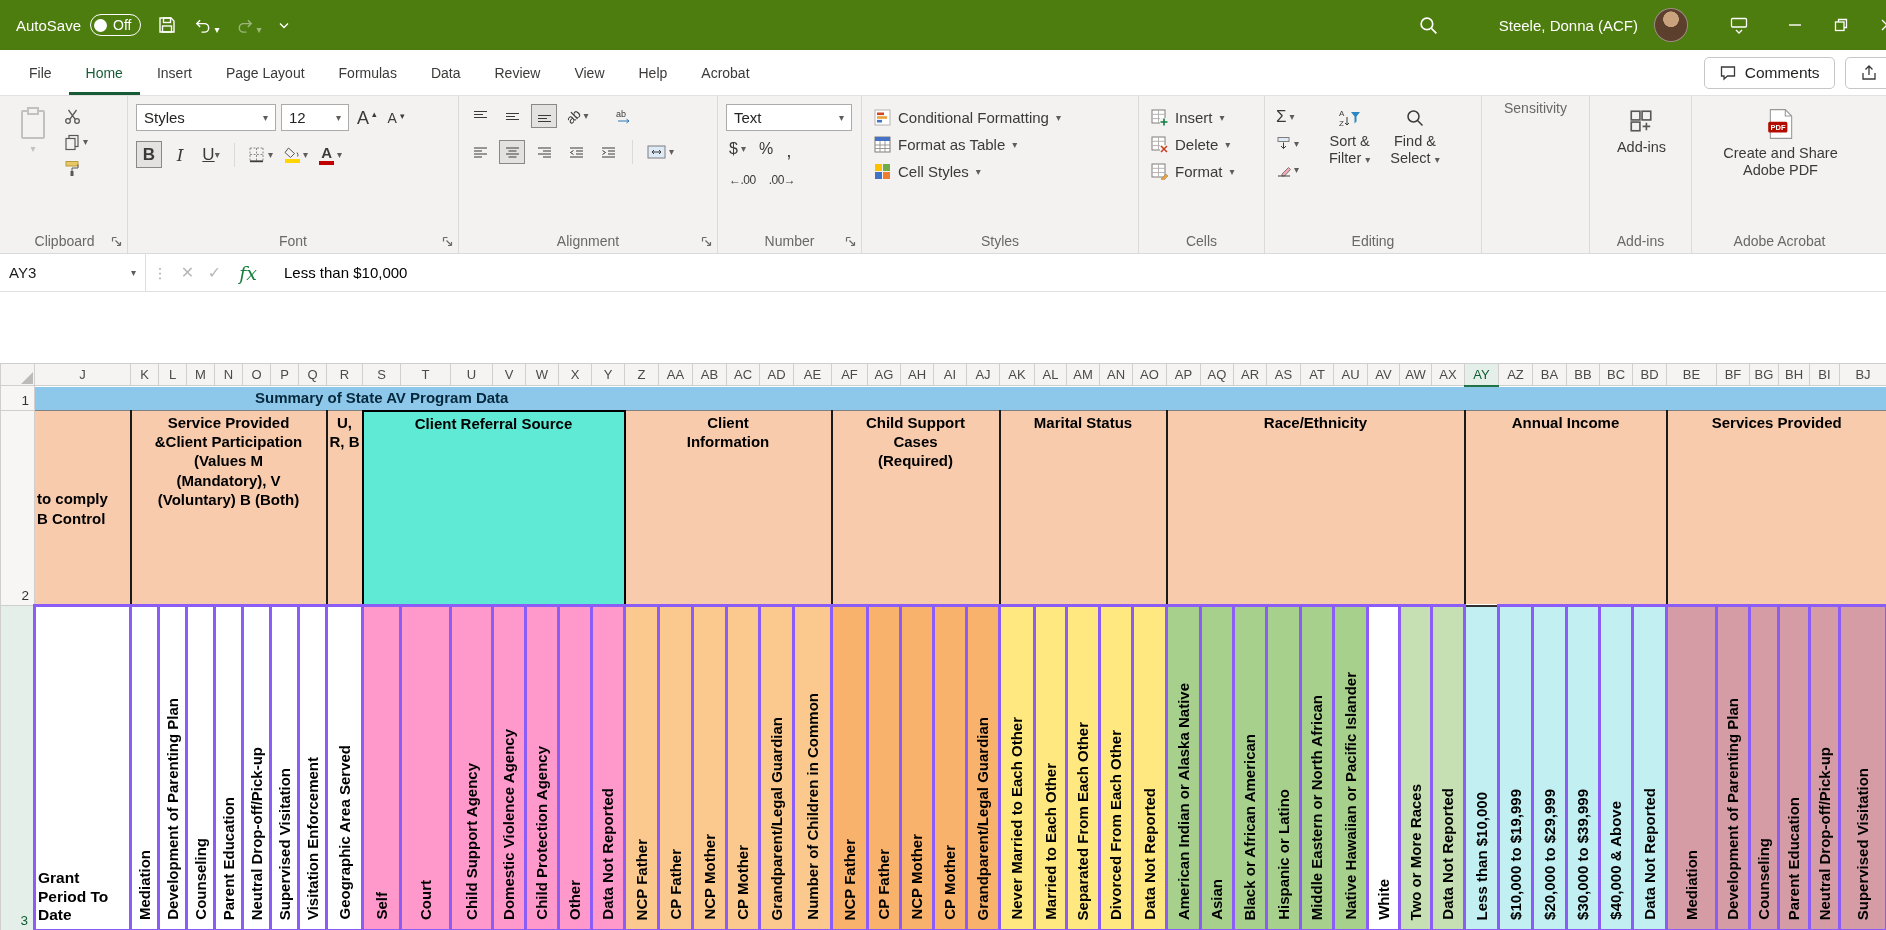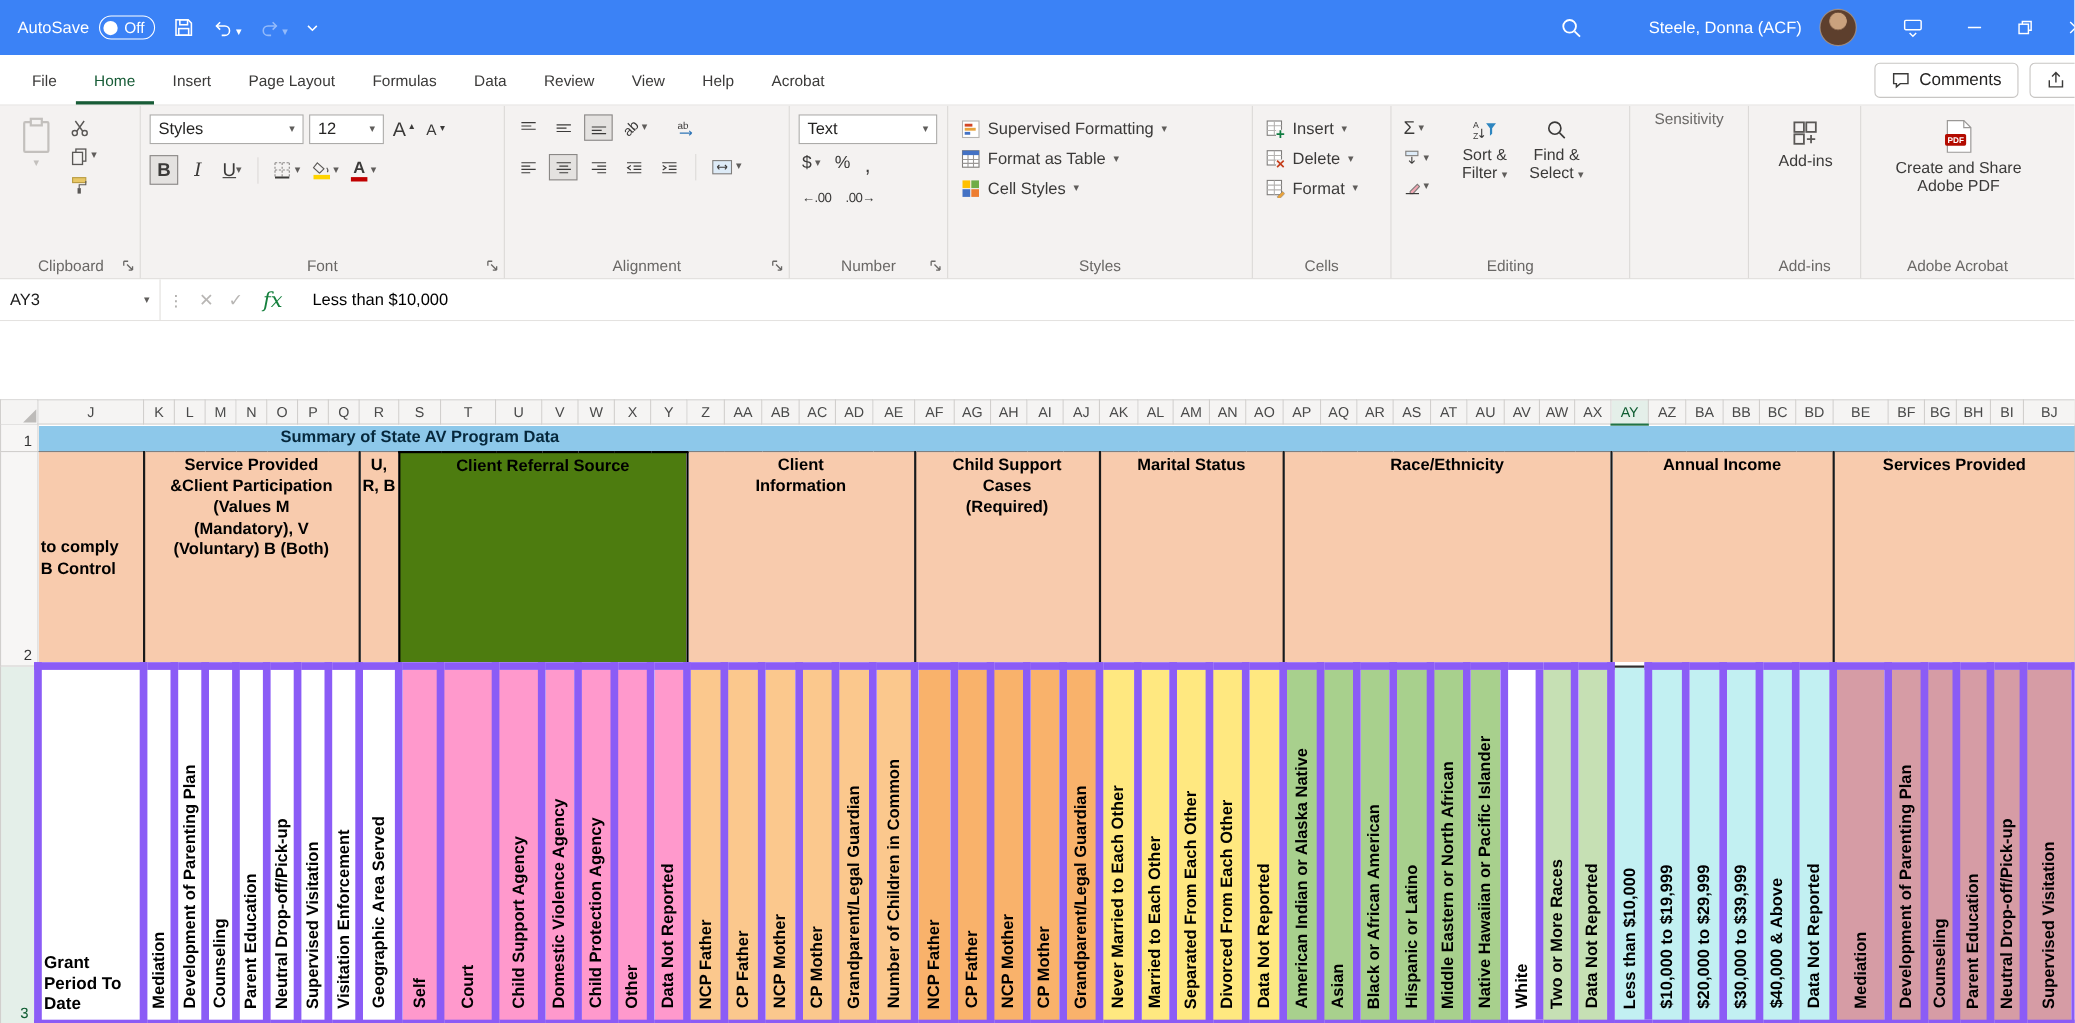--- a/index.html
+++ b/index.html
@@ -2,21 +2,21 @@
 <html><head>
 <meta charset="utf-8">
 <style>
   *{box-sizing:border-box;margin:0;padding:0}
   html,body{width:1886px;height:930px;overflow:hidden;background:#fff;
     font-family:"Liberation Sans",sans-serif;-webkit-font-smoothing:antialiased}
   button{background:none;border:none;font: inherit;color:inherit;padding:0;cursor:default}
   svg{display:block}
 
   
-  .titlebar{height:50px;background:#3b82f6;color:#fff;position:relative;display:flex;align-items:center}
+  .titlebar{height:50px;background:#4d7c0f;color:#fff;position:relative;display:flex;align-items:center}
   .tb-left{display:flex;align-items:center;gap:16px;padding-left:16px}
   .as-wrap{display:flex;align-items:center;font-size:15px}
   .as-pill{display:inline-flex;align-items:center;gap:6px;border:1.5px solid #fff;border-radius:12px;
     padding:2px 9px 2px 3px;margin-left:9px;font-size:14px}
   .as-knob{width:13px;height:13px;border-radius:50%;background:#fff;display:inline-block}
   .tb-btn{display:flex;align-items:flex-end;gap:2px}
   .tb-btn.dim{opacity:.45}
   .tb-title{position:absolute;left:836px;transform:translateX(-50%);top:0;height:50px;
     display:flex;align-items:center;gap:8px;font-size:16px;white-space:nowrap}
   .tb-right{position:absolute;right:0;top:0;height:50px;display:flex;align-items:center}
@@ -106,21 +106,21 @@
   .selgut{background:#E4EFE9;border-right:2px solid #217346;color:#0E5C31}
   .r1{height:25px}
   .banner{border:1px solid #808080;vertical-align:middle}
   .banner span{display:inline-block;margin-left:220px;font-weight:bold;font-size:15px}
   .r2{height:195px}
   .g2{border:1px solid #8a8a8a;border-left:2px solid #1a1a1a;border-bottom:2px solid #303030;
     vertical-align:top;text-align:center;font-weight:bold;font-size:15px;line-height:1.28;padding-top:2px;color:#000}
   .g2.first{border-left:1px solid #8a8a8a;vertical-align:middle;text-align:left;padding-left:2px}
   .g2.boxed{border:2px solid #000}
   .r3{height:325px}
-  .r3c{border:7px solid #8b5cf6;vertical-align:bottom;text-align:center;padding:0 0 5px 0}
+  .r3c{border:3px solid #8b5cf6;vertical-align:bottom;text-align:center;padding:0 0 5px 0}
   .vtext{display:inline-block;writing-mode:vertical-rl;transform:rotate(180deg);font-weight:bold;
     font-size:15px;white-space:nowrap;color:#000;line-height:1.05}
   .hcell{text-align:left;padding-bottom:4px}
   .hlab{font-weight:bold;font-size:15.5px;line-height:1.2;padding:0 1px 0 2px;color:#000}
   .thickL{border-left:2px solid #000 !important}
   .thickR{border-right:2px solid #000 !important}
   .selcell{border-left:2.5px solid #217346 !important;border-right:2.5px solid #217346 !important;
     border-top:2.5px solid #217346 !important}
 </style>
 </head>
@@ -511,21 +511,21 @@
     <div class="g-body">
       <button class="style-row">
         <span>
             <svg width="17" height="17" viewBox="0 0 17 17">
               <rect x="1" y="1" width="15" height="15" fill="#fff" stroke="#b5b3b1"></rect>
               <rect x="3" y="3.5" width="7" height="2.6" fill="#D24726"></rect>
               <rect x="3" y="7.2" width="10" height="2.6" fill="#E8A33D"></rect>
               <rect x="3" y="10.9" width="5" height="2.6" fill="#4472C4"></rect>
             </svg>
           </span>
-        <span>Supervised Formatting</span>
+        <span>Conditional Formatting</span>
           <span class="chev">▾</span>
       </button>
       <button class="style-row">
         <span>
             <svg width="17" height="17" viewBox="0 0 17 17">
               <rect x="1" y="1" width="15" height="15" fill="#fff" stroke="#7f7d7b"></rect>
               <rect x="1" y="1" width="15" height="4" fill="#4472C4"></rect>
               <path d="M1 9 h15 M1 12.5 h15 M6 5 v11 M11 5 v11" stroke="#9a9896" fill="none"></path>
             </svg>
           </span>
@@ -826,21 +826,21 @@
       </tr>
       <tr class="r1">
         <td class="gut">1</td>
         <td class="banner" colspan="53" style="background:#8DC8EA"><span style="color:#06283C">Summary of State AV Program Data</span></td>
       </tr>
       <tr class="r2">
         <td class="gut">2</td>
         <td class="g2 first" colspan="1" style="background:#F8CBAD">to comply<br>B Control</td>
         <td class="g2" colspan="7" style="background:#F8CBAD">Service Provided<br>&amp;Client Participation<br>(Values M<br>(Mandatory), V<br>(Voluntary) B (Both)</td>
         <td class="g2" colspan="1" style="background:#F8CBAD">U, R, B</td>
-        <td class="g2 boxed" colspan="7" style="background:#4d7c0f">Client Referral Source</td>
+        <td class="g2 boxed" colspan="7" style="background:#5eead4">Client Referral Source</td>
         <td class="g2" colspan="6" style="background:#F8CBAD">Client<br>Information</td>
         <td class="g2" colspan="5" style="background:#F8CBAD">Child Support<br>Cases<br>(Required)</td>
         <td class="g2" colspan="5" style="background:#F8CBAD">Marital Status</td>
         <td class="g2" colspan="9" style="background:#F8CBAD">Race/Ethnicity</td>
         <td class="g2" colspan="6" style="background:#F8CBAD">Annual Income</td>
         <td class="g2" colspan="6" style="background:#F8CBAD">Services Provided</td>
       </tr>
       <tr class="r3">
         <td class="gut selgut">3</td>
         <td class="r3c hcell" style="background:#FFFFFF">

